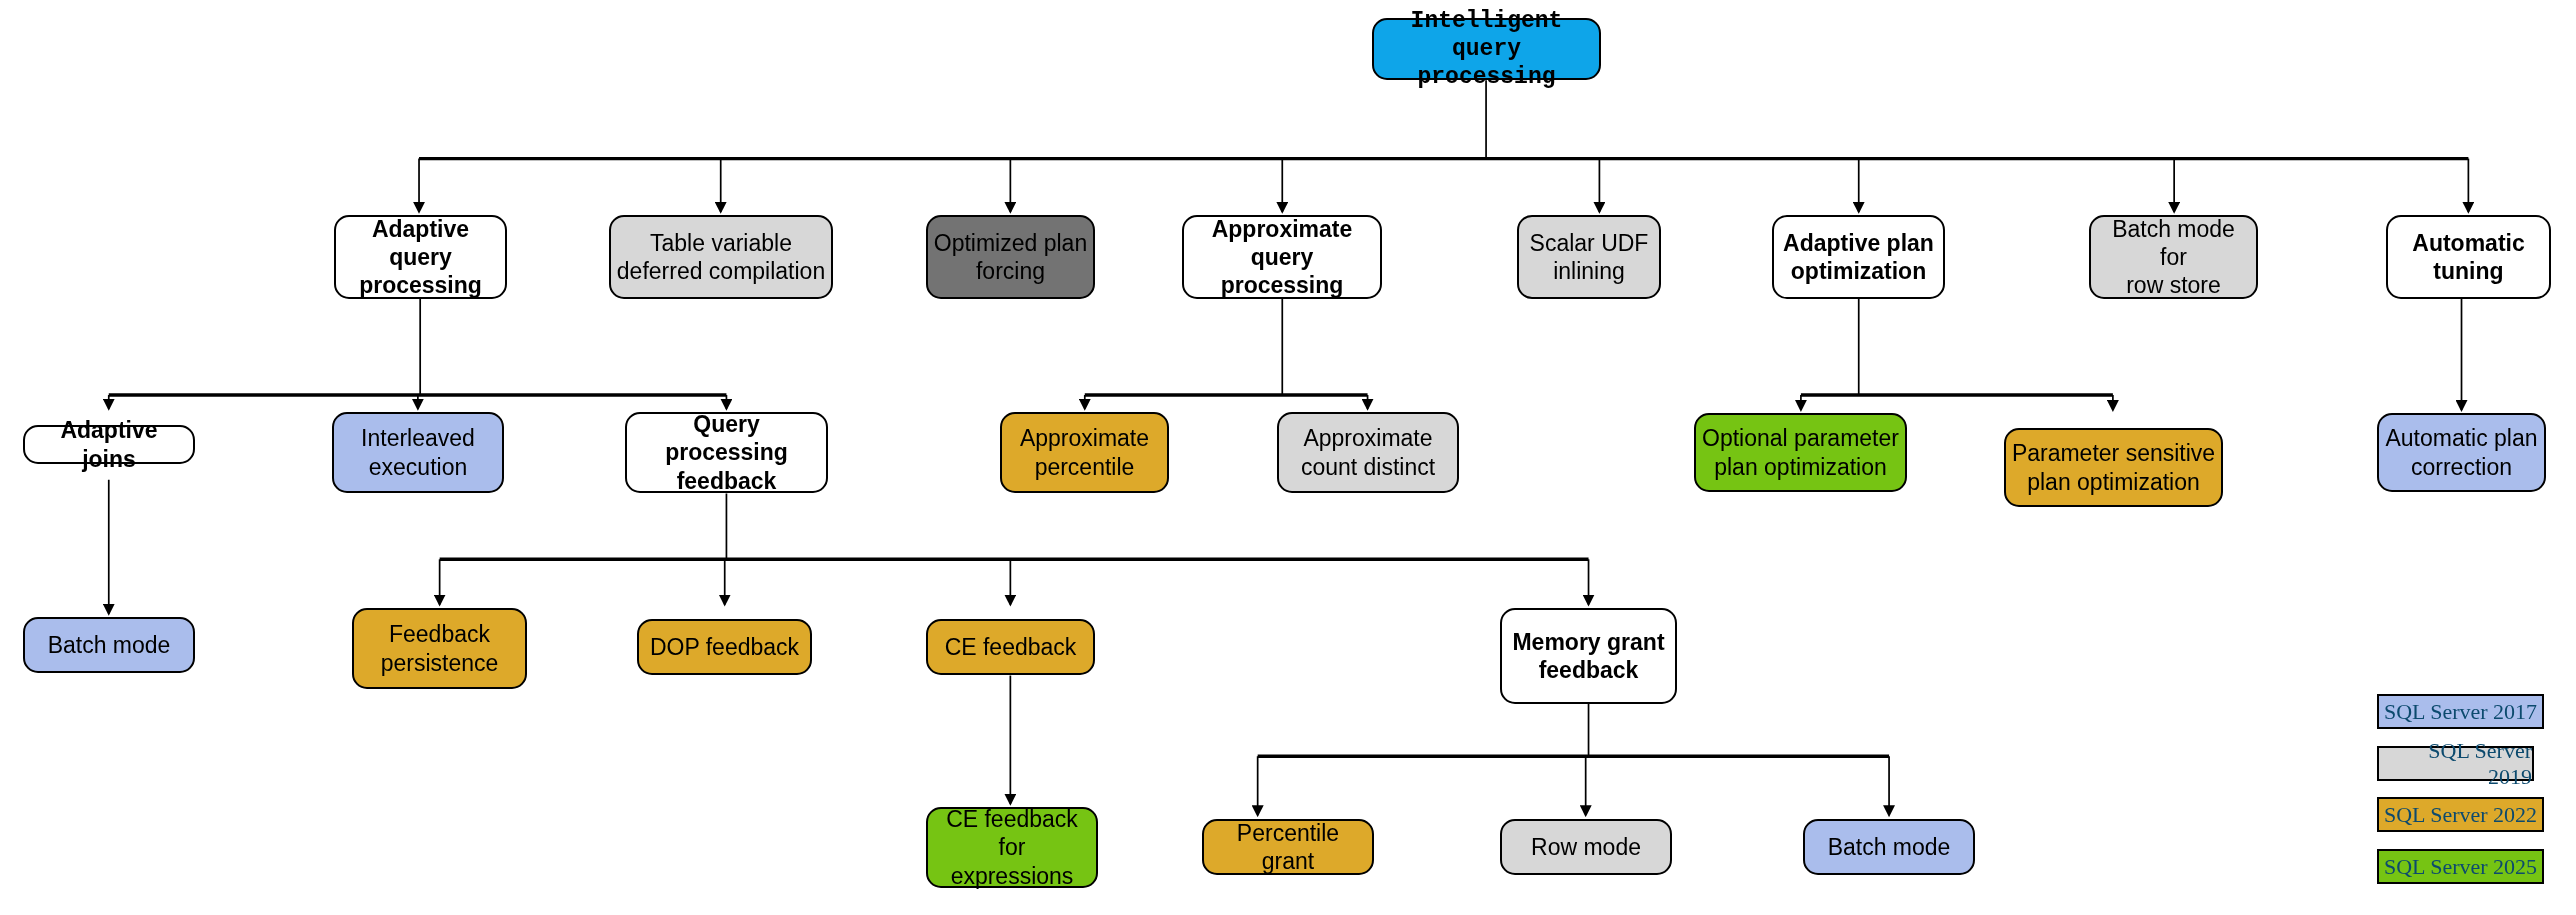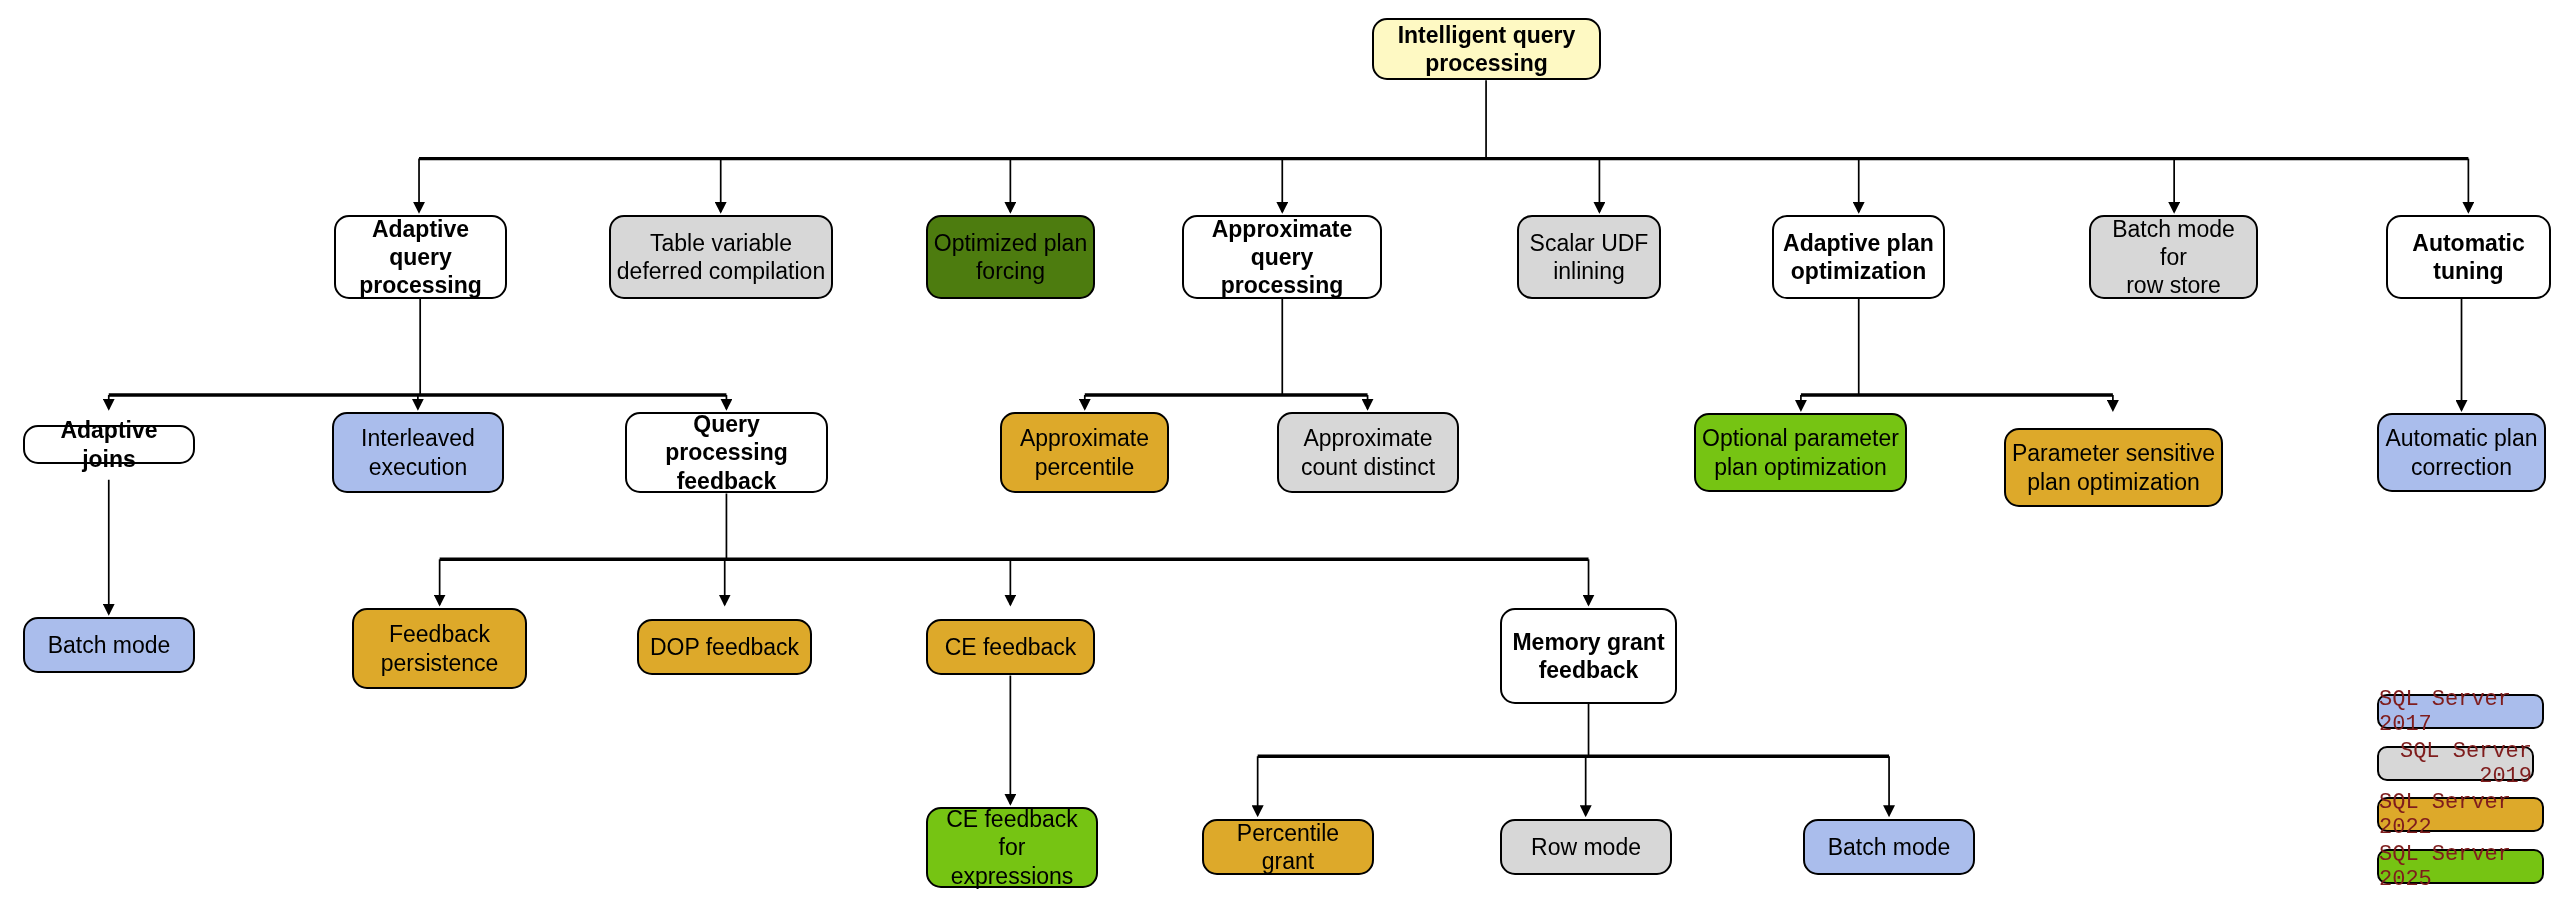--- a/index.html
+++ b/index.html
@@ -21,27 +21,27 @@
     font-size:23px;
     padding:2.3px 5.7px;
     white-space:pre-line;
     background:#ffffff;
   }
   .node.bold{font-weight:bold;}
   .legend-item{
     position:absolute;
     box-sizing:border-box;
     border:2.3px solid #000000;
-    border-radius:10px;
+    border-radius:0;
     display:flex;
     align-items:center;
     justify-content:center;
     font-size:22px;
-    font-family:Liberation Mono, monospace;
-    color:#7f1d1d;
+    font-family:Liberation Serif, serif;
+    color:#0c4a6e;
     background:#fff;
   }
 </style>
 </head>
 <body>
 
 <div id="stage">
 
   <svg class="wires" viewBox="0 0 4500 1600" xmlns="http://www.w3.org/2000/svg">
     <defs>
@@ -84,27 +84,27 @@
         <line x1="2197" y1="1321" x2="2197" y2="1424" stroke-width="3" marker-end="url(#arrow)"></line>
         <line x1="2770" y1="1321" x2="2770" y2="1424" stroke-width="3" marker-end="url(#arrow)"></line>
         <line x1="3300" y1="1321" x2="3300" y2="1424" stroke-width="3" marker-end="url(#arrow)"></line>
         <line x1="4300" y1="522" x2="4300" y2="716" stroke-width="3" marker-end="url(#arrow)"></line>
         <line x1="190" y1="838" x2="190" y2="1072" stroke-width="3" marker-end="url(#arrow)"></line>
         <line x1="1765" y1="1180" x2="1765" y2="1404" stroke-width="3" marker-end="url(#arrow)"></line>
       </g>
   </svg>
 
   <div id="node-layer">
-      <div class="node bold" style="left: 1372px; top: 18.3px; width: 229px; height: 62px; background: #fef9c3;">Intelligent query
+      <div class="node bold" style="left: 1372px; top: 18.3px; width: 229px; height: 62px; background: #0ea5e9; font-family: Liberation Mono, monospace;">Intelligent query
 processing</div>
       <div class="node bold" style="left: 334px; top: 215px; width: 173px; height: 84px; background: rgb(255, 255, 255);">Adaptive query
 processing</div>
       <div class="node" style="left: 609px; top: 215px; width: 224px; height: 84px; background: rgb(215, 215, 215);">Table variable
 deferred compilation</div>
-      <div class="node" style="left: 926px; top: 215px; width: 169px; height: 84px; background: #4d7c0f;">Optimized plan
+      <div class="node" style="left: 926px; top: 215px; width: 169px; height: 84px; background: #737373;">Optimized plan
 forcing</div>
       <div class="node bold" style="left: 1182px; top: 215px; width: 200px; height: 84px; background: rgb(255, 255, 255);">Approximate
 query processing</div>
       <div class="node" style="left: 1517px; top: 215px; width: 144px; height: 84px; background: rgb(215, 215, 215);">Scalar UDF
 inlining</div>
       <div class="node bold" style="left: 1772px; top: 215px; width: 173px; height: 84px; background: rgb(255, 255, 255);">Adaptive plan
 optimization</div>
       <div class="node" style="left: 2089px; top: 215px; width: 169px; height: 84px; background: rgb(215, 215, 215);">Batch mode for
 row store</div>
       <div class="node bold" style="left: 2386px; top: 215px; width: 165px; height: 84px; background: rgb(255, 255, 255);">Automatic

